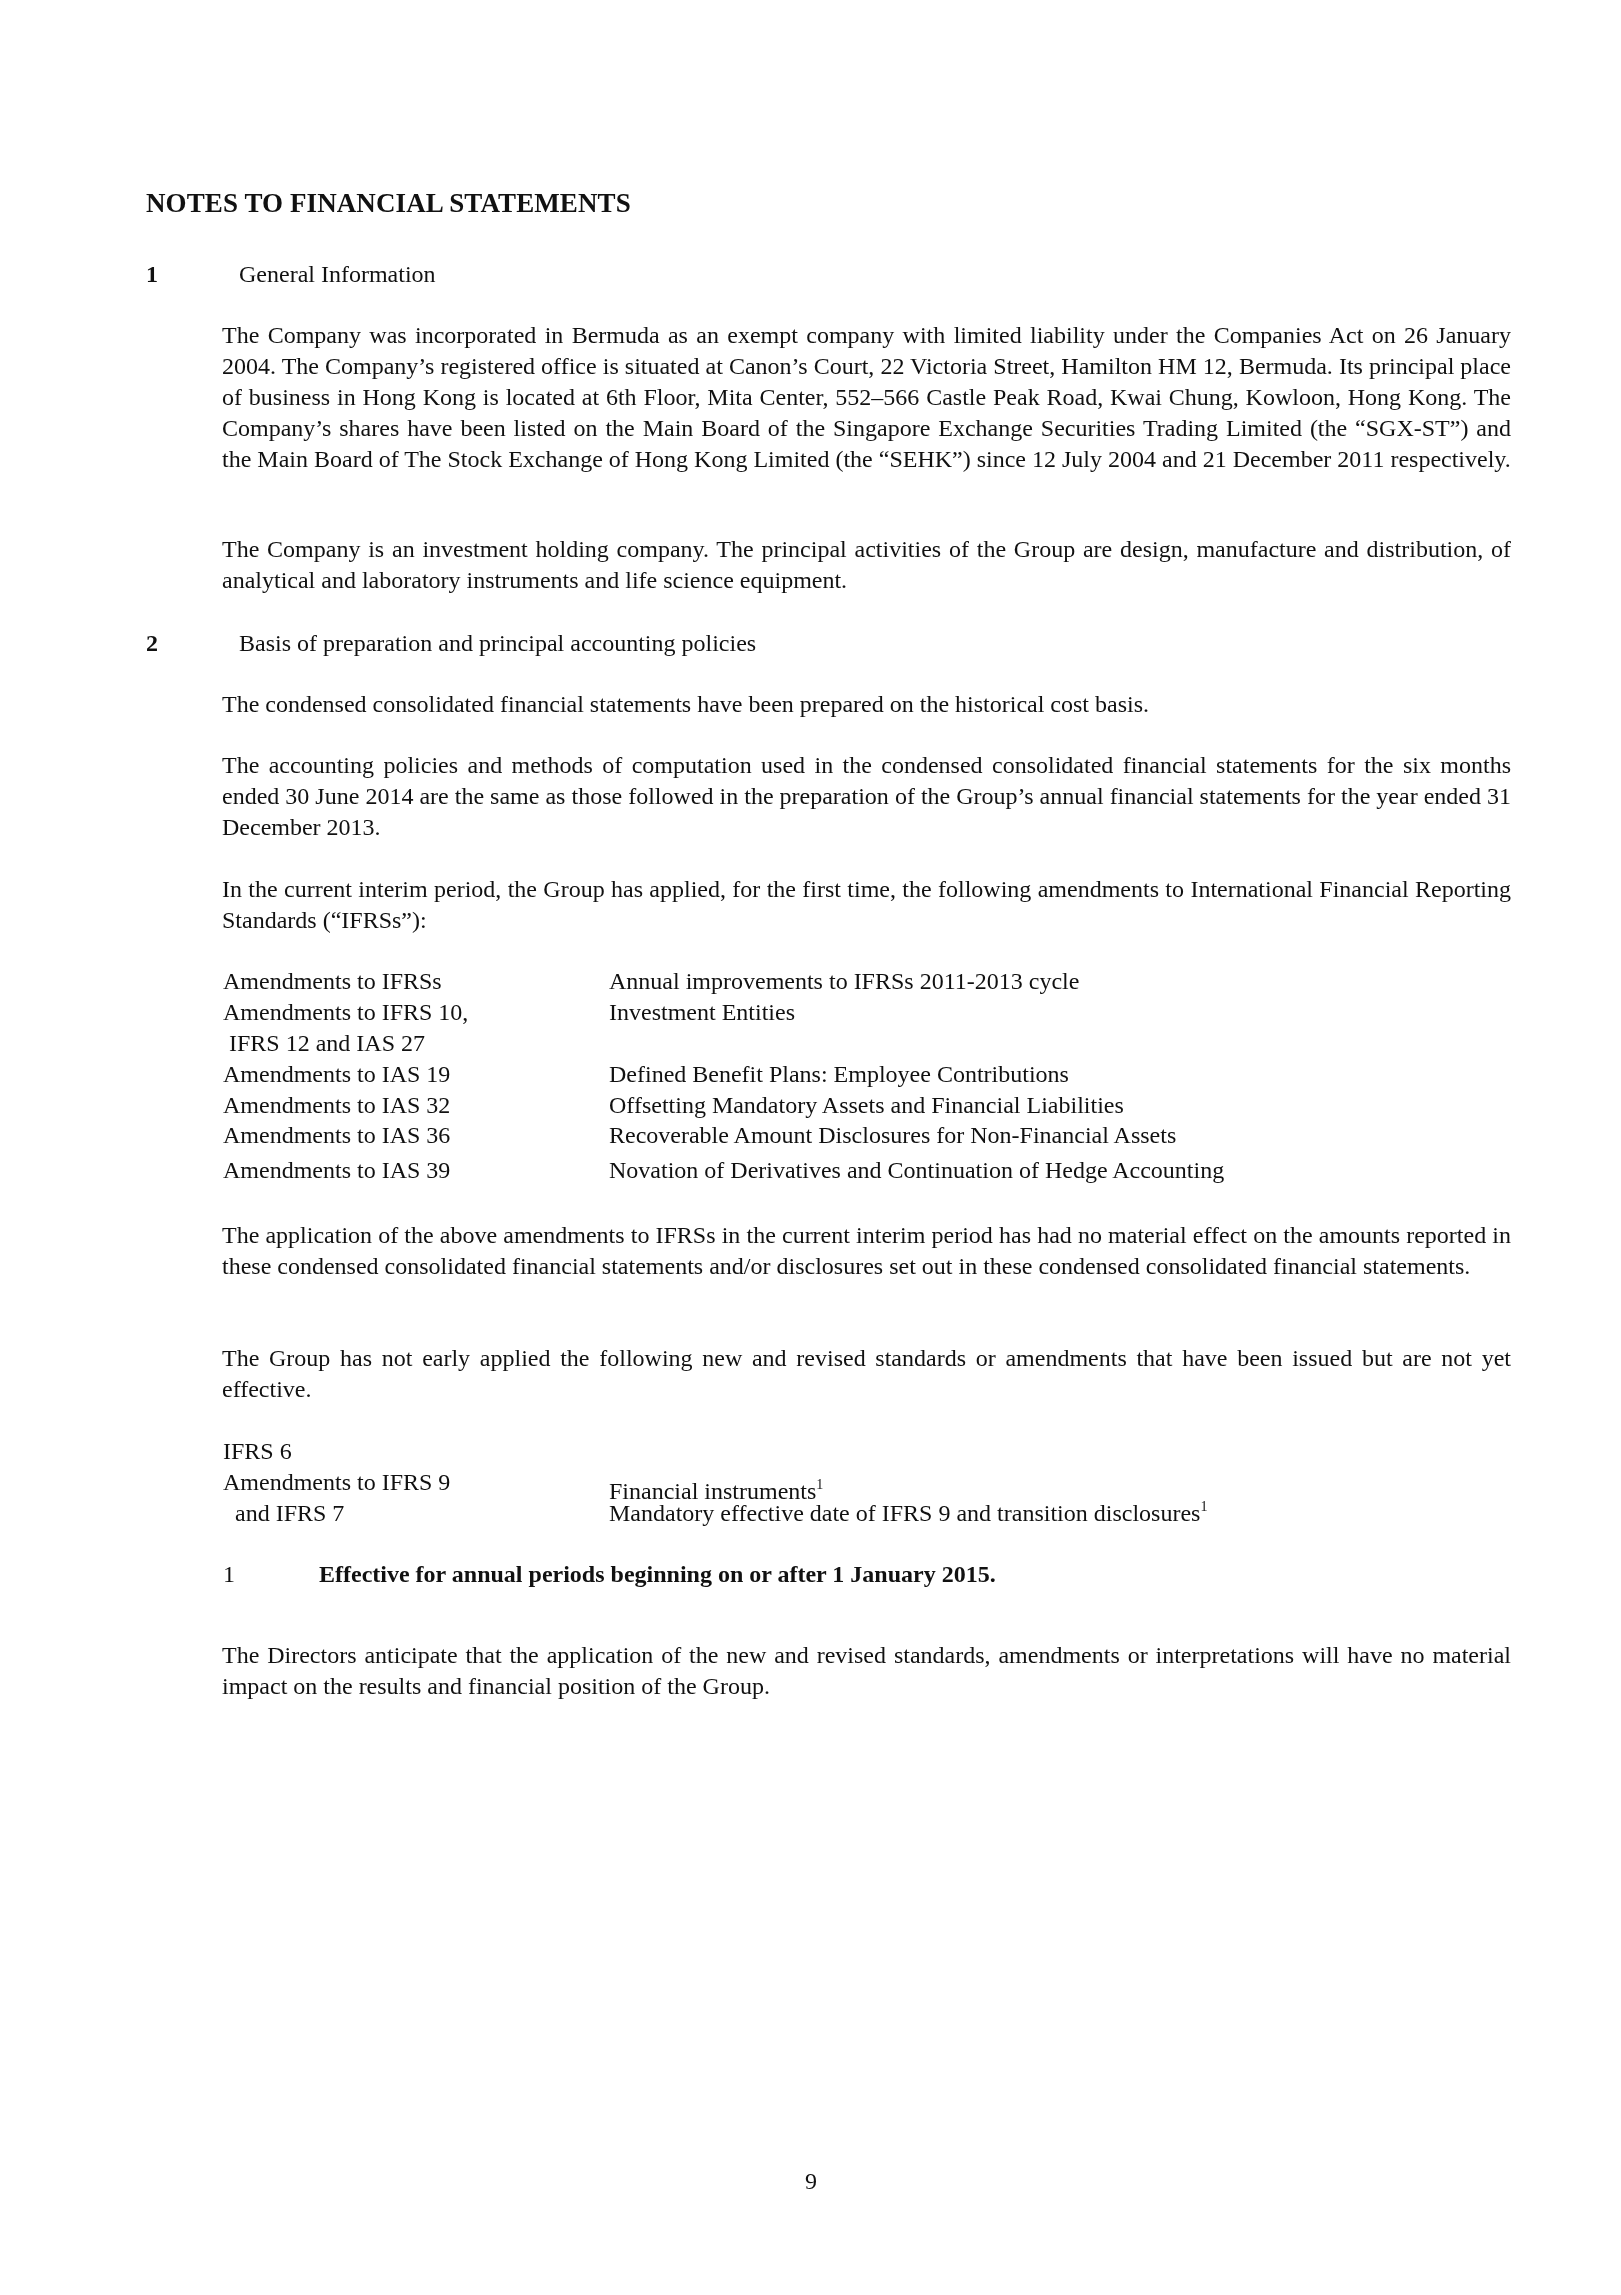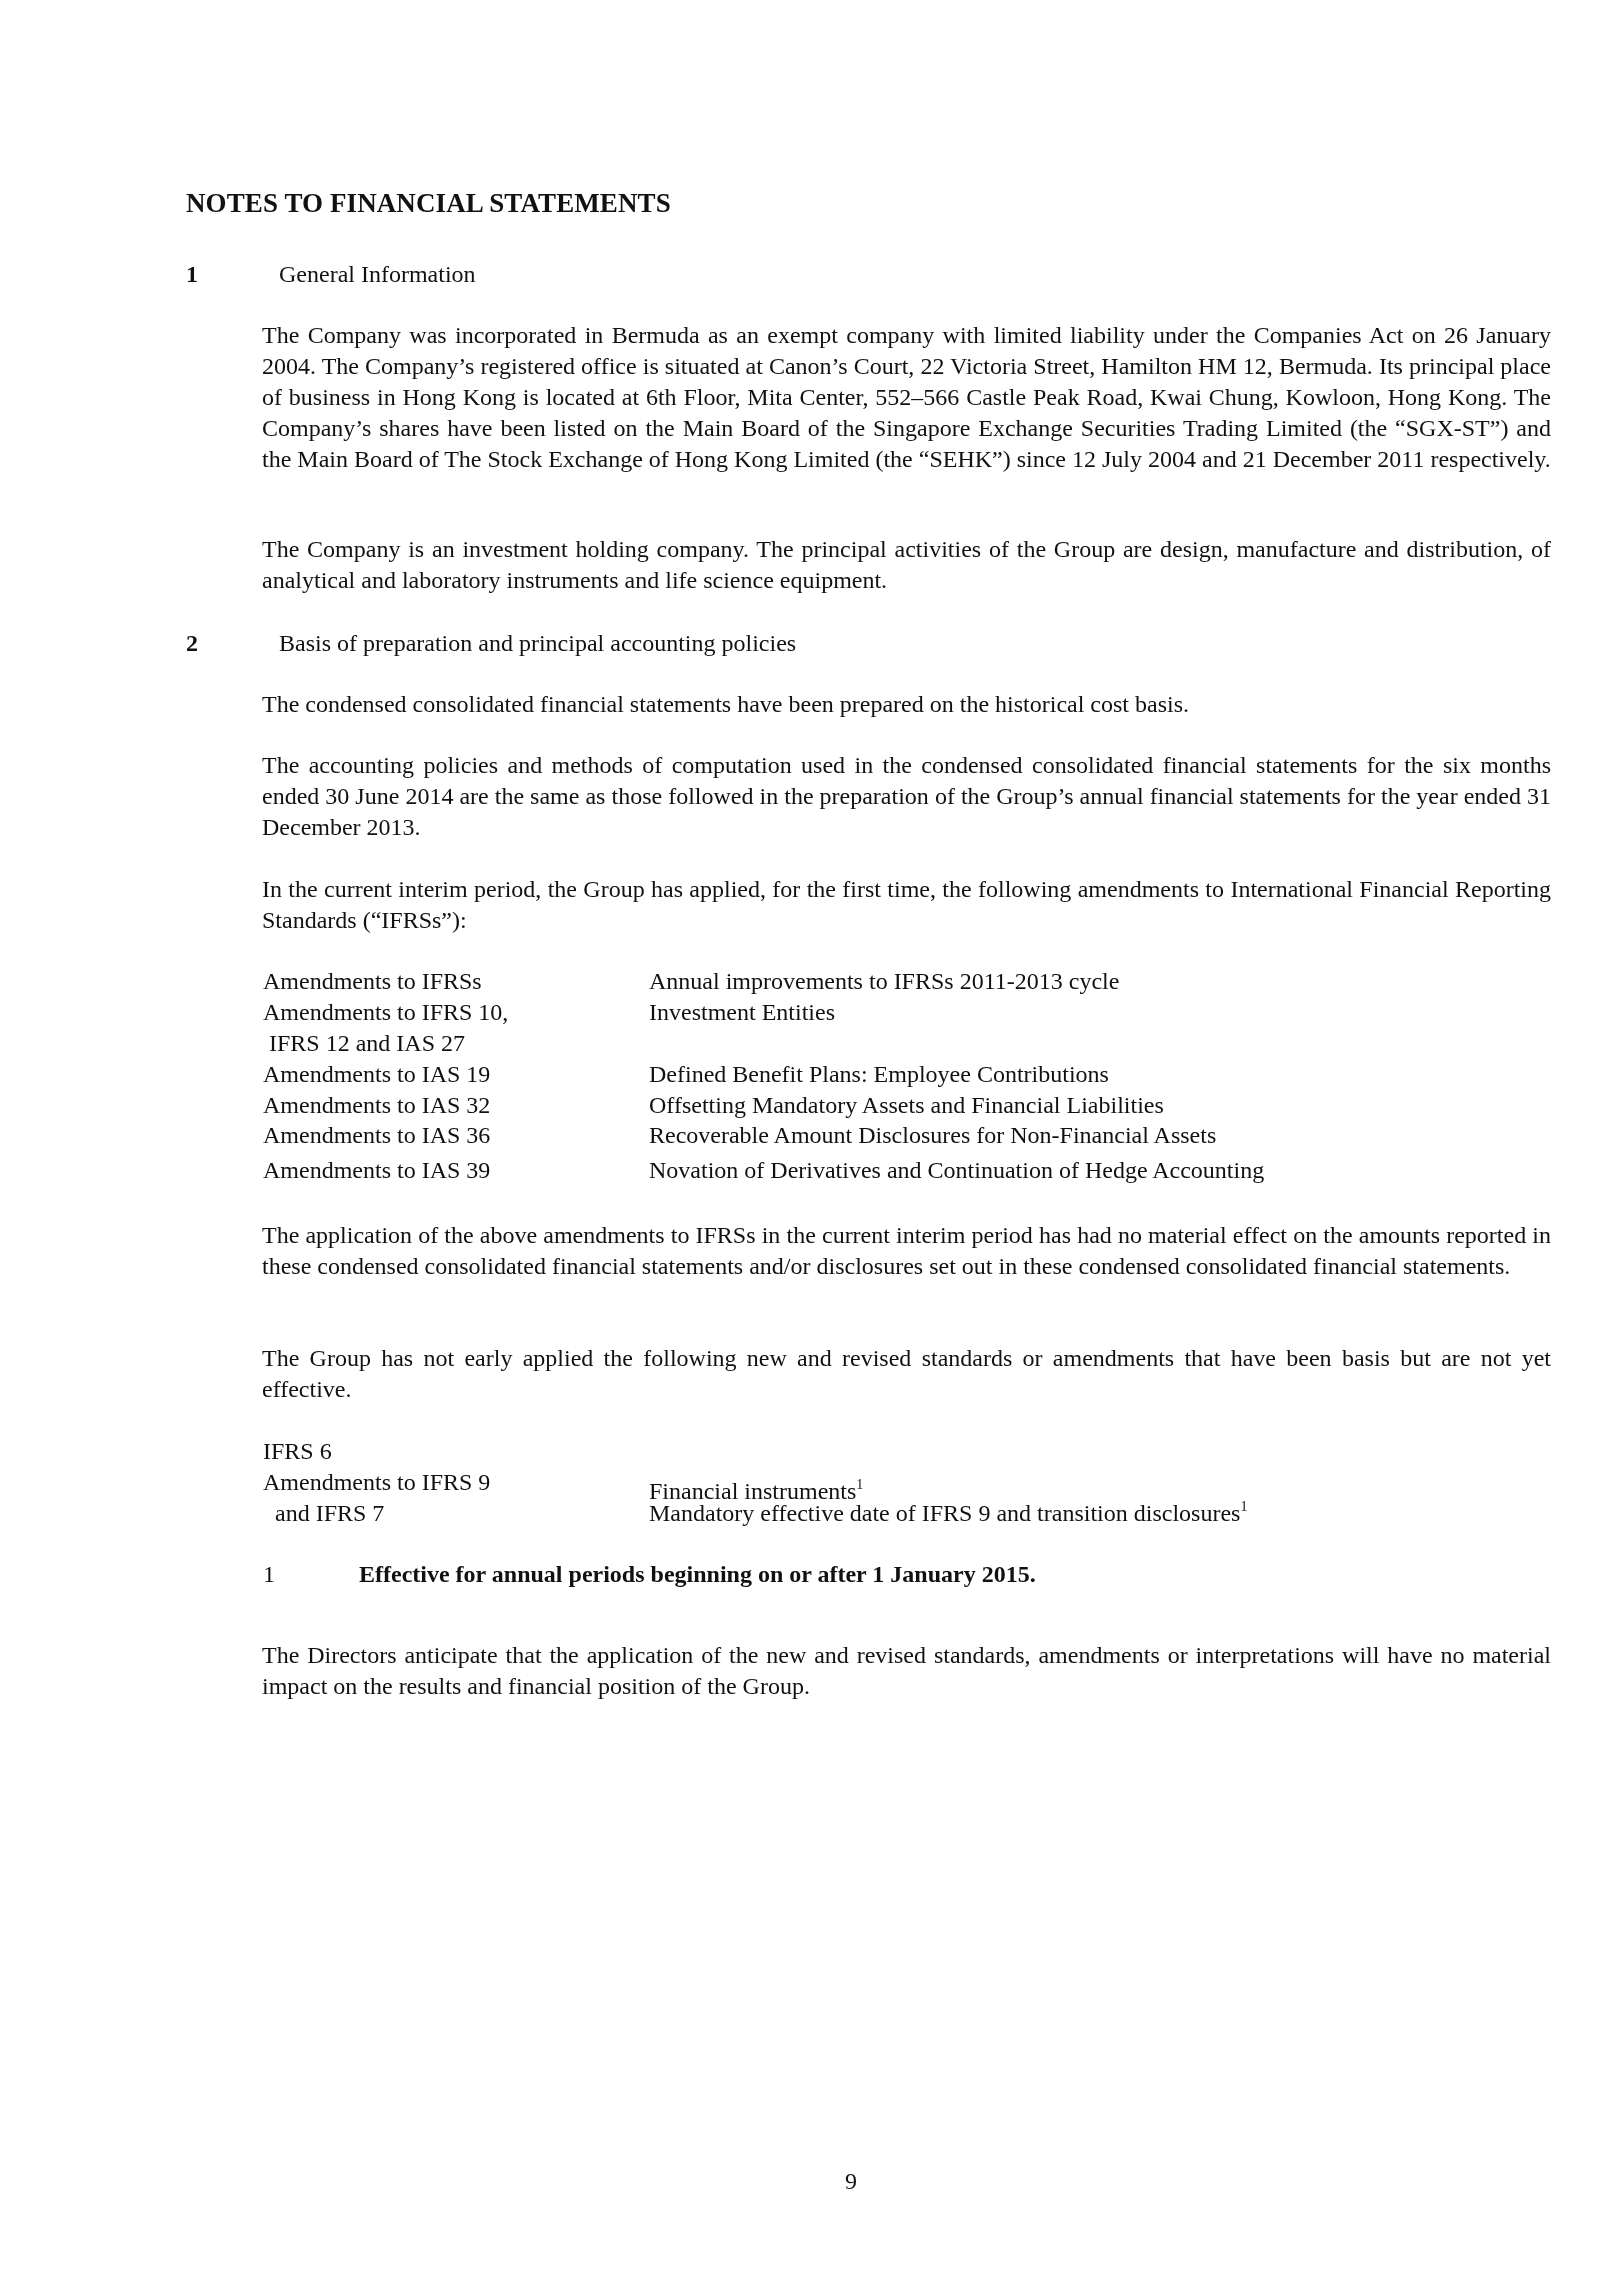--- a/index.html
+++ b/index.html
@@ -1,21 +1,21 @@
 <!DOCTYPE html>
 <html style="font-size:11.2px"><head>
 <meta charset="utf-8">
 <style>
   html, body { margin: 0; padding: 0; background: #ffffff; }
   body {
     width: 1622px; height: 2295px; position: relative; overflow: hidden;
     font-family: "Liberation Serif", "DejaVu Serif", serif;
     color: #111111; font-size: 24px; line-height: 31px;
   }
-  .abs { position: absolute; margin-left: 40px; }
+  .abs { position: absolute; }
   .title { left: 146px; top: 188px; font-size: 27px; font-weight: bold; letter-spacing: 0.1px; }
   .sec-num { left: 146px; font-weight: bold; }
   .sec-title { left: 239px; font-weight: normal; }
   .para { left: 222px; width: 1289px; text-align: justify; text-align-last: left; }
   .col-l { left: 223px; }
   .col-r { left: 609px; }
   .fn-num { left: 223px; }
   .fn-text { left: 319px; font-weight: bold; }
   sup { font-size: 14px; line-height: 0; vertical-align: 9.8px; }
   .page-num { left: 0; width: 1622px; text-align: center; top: 2166px; }
@@ -55,21 +55,21 @@
     <div class="abs col-r" style="top:1090px">Offsetting Mandatory Assets and Financial Liabilities</div>
 
     <div class="abs col-l" style="top:1120px">Amendments to IAS 36</div>
     <div class="abs col-r" style="top:1120px">Recoverable Amount Disclosures for Non-Financial Assets</div>
 
     <div class="abs col-l" style="top:1155px">Amendments to IAS 39</div>
     <div class="abs col-r" style="top:1155px">Novation of Derivatives and Continuation of Hedge Accounting</div>
   </div>
 
   <div class="abs para" style="top:1220px">The application of the above amendments to IFRSs in the current interim period has had no material effect on the amounts reported in these condensed consolidated financial statements and/or disclosures set out in these condensed consolidated financial statements.</div>
-  <div class="abs para" style="top:1343px">The Group has not early applied the following new and revised standards or amendments that have been basis but are not yet effective.</div>
+  <div class="abs para" style="top:1343px">The Group has not early applied the following new and revised standards or amendments that have been issued but are not yet effective.</div>
 
   <div>
     <div class="abs col-l" style="top:1436px">IFRS 6</div>
     <div class="abs col-r" style="top:1476px"><span>Financial instruments</span><sup>1</sup></div>
 
     <div class="abs col-l" style="top:1467px">Amendments to IFRS 9</div>
     <div class="abs col-l" style="top:1498px; white-space:pre">  and IFRS 7</div>
     <div class="abs col-r" style="top:1498px"><span>Mandatory effective date of IFRS 9 and transition disclosures</span><sup>1</sup></div>
   </div>
 

